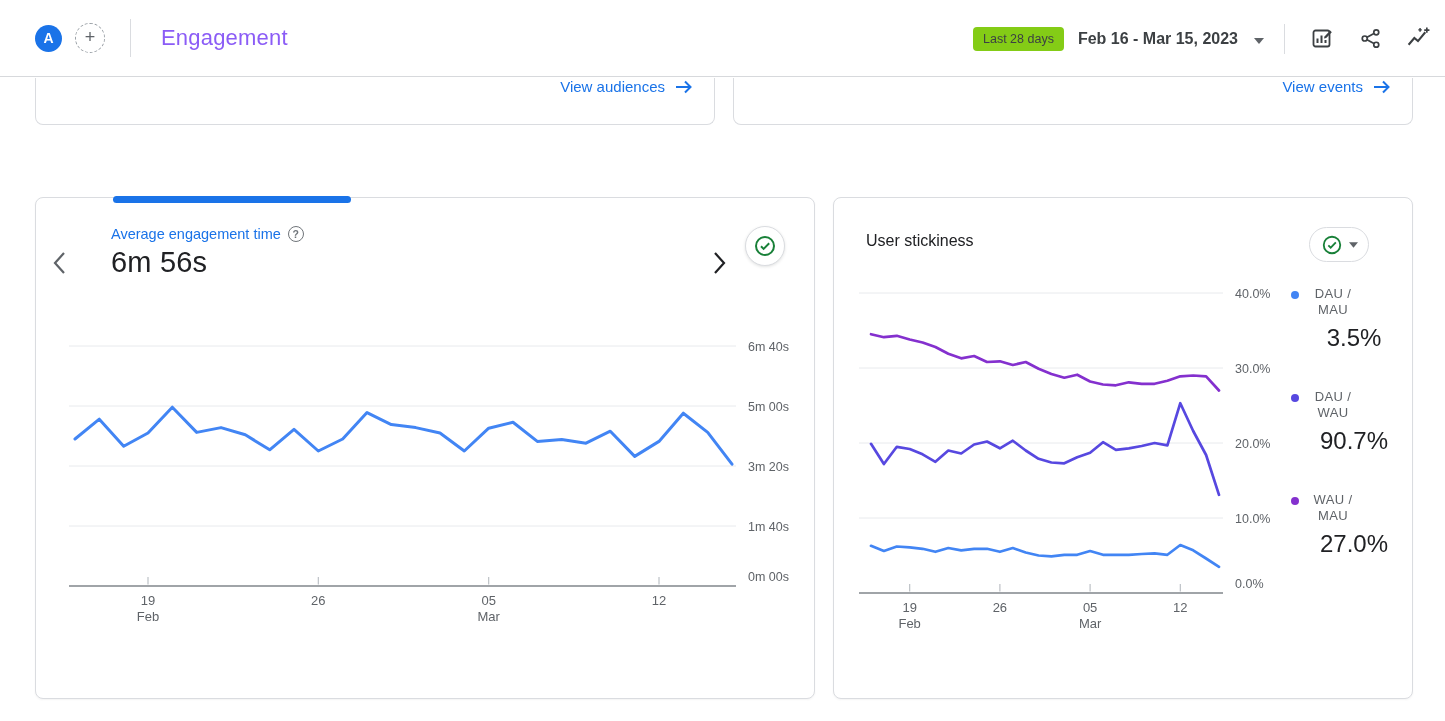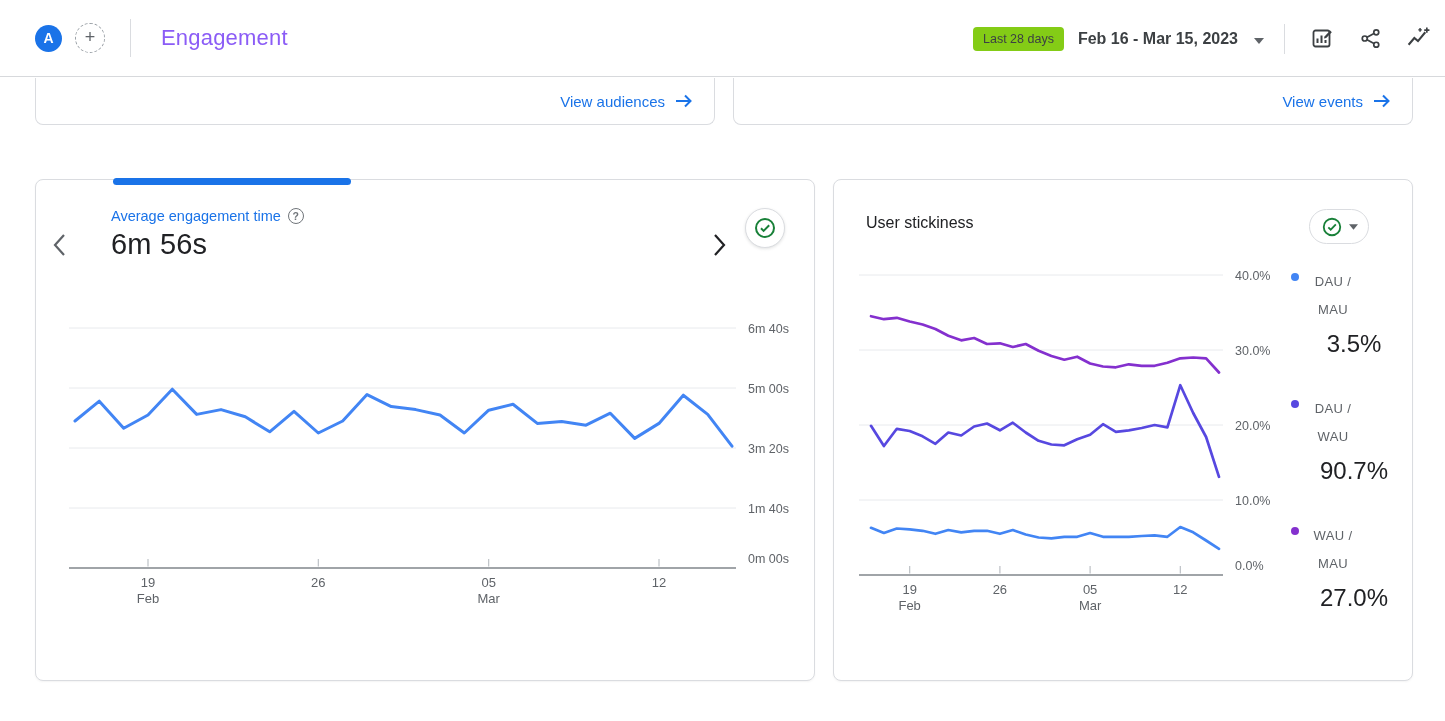--- a/index.html
+++ b/index.html
@@ -37,28 +37,28 @@
   .caret-down { display: inline-block; margin-left: 2px; cursor: pointer; }
   .vdivider { width: 1px; height: 30px; background: #dadce0; margin: 0 6px; }
   .icon-btn {
     width: 34px; height: 34px; border: none; background: transparent; padding: 4px;
     color: #3c4043; cursor: pointer; display: flex; align-items: center; justify-content: center;
   }
   
   .top-card {
     position: absolute; top: 78px; height: 47px; background: #fff;
     border: 1px solid #dadce0; border-top: none; border-radius: 0 0 8px 8px;
-    display: flex; align-items: center; justify-content: flex-end; padding-right: 22px;
+    display: flex; align-items: flex-start; justify-content: flex-end; padding-right: 22px;
   }
   .card-link {
     color: #1a73e8; font-size: 15px; font-weight: 500; text-decoration: none;
     display: flex; align-items: center; gap: 10px; cursor: pointer;
   }
   .main-card {
-    position: absolute; top: 179px; height: 502px; background: #fff;
+    position: absolute; top: 197px; height: 502px; background: #fff;
     border: 1px solid #dadce0; border-radius: 8px;
     box-shadow: 0 1px 2px rgba(60,64,67,.06);
   }
   #engagement-card { left: 35px; width: 780px; }
   #stickiness-card { left: 833px; width: 580px; text-align: center; }
   .tab-indicator {
     position: absolute; left: 77px; top: -2px; width: 238px; height: 7px;
     background: #1a73e8; border-radius: 4px;
   }
   .metric { position: absolute; top: 28px; }
@@ -91,21 +91,21 @@
   .chart-box { position: absolute; }
   #chart-engagement { left: 33px; top: 140px; width: 733px; height: 300px; }
   #chart-stickiness { left: 25px; top: 87px; width: 430px; height: 360px; }
   .chart-box svg text.ylab { font: 12.5px "Liberation Sans", sans-serif; fill: #5f6368; }
   .chart-box svg text.xlab { font: 13px "Liberation Sans", sans-serif; fill: #5f6368; }
   
   .legend { position: absolute; left: 457px; top: 88px; display: flex; flex-direction: column; gap: 37px; width: 110px; }
   .legend-item { }
   .legend-head { display: flex; align-items: flex-start; gap: 8px; }
   .legend-dot { width: 8px; height: 8px; border-radius: 50%; margin-top: 5px; flex: none; }
-  .legend-label { font-size: 13px; color: #5f6368; letter-spacing: .4px; line-height: 28px; width: 52px; }
+  .legend-label { font-size: 13px; color: #5f6368; letter-spacing: .4px; line-height: 16px; width: 52px; }
   .legend-value { font-size: 24px; color: #202124; margin: 6px 0 0 16px; }
 </style>
 </head>
 <body>
 
 <header class="app-header">
   <div class="hdr-left">
     <div class="logo-circle">
       <span>A</span>
     </div>

